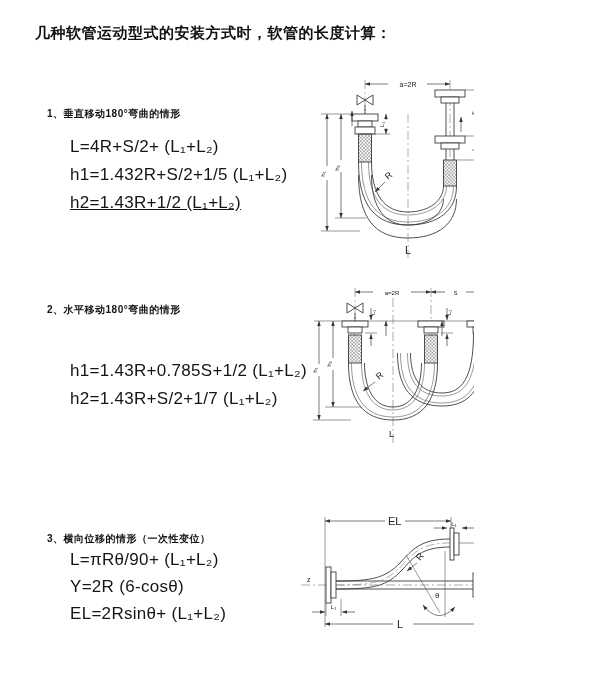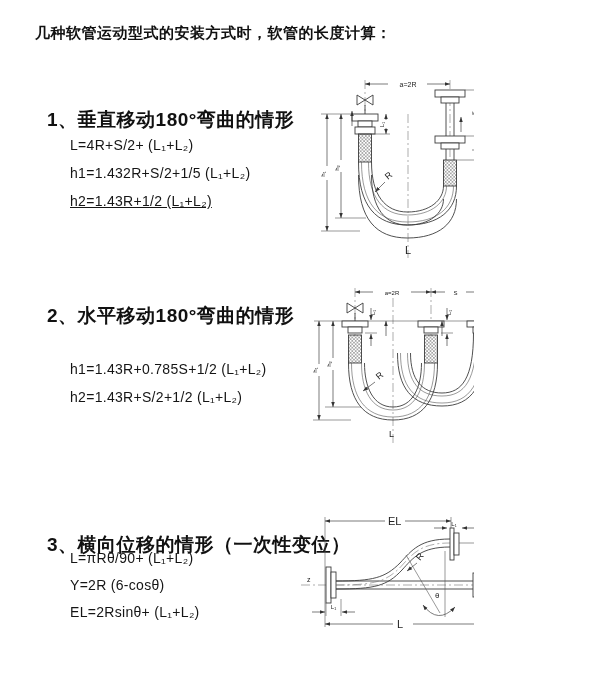--- a/index.html
+++ b/index.html
@@ -1,20 +1,20 @@
 <!DOCTYPE html>
 <html><head>
 <meta charset="utf-8">
 <style>
   html,body{margin:0;padding:0;background:#fff;}
   .page{position:relative;width:474px;height:675px;background:#ffffff;overflow:hidden;
         font-family:"Liberation Sans","DejaVu Sans",sans-serif;color:#111;}
   .title{position:absolute;left:35px;top:24px;font-size:15px;font-weight:bold;letter-spacing:.5px;}
-  .sec-heading{position:absolute;font-size:19px;font-weight:bold;letter-spacing:.5px;}
-  .formula{position:absolute;font-size:14px;font-weight:500;letter-spacing:.3px;color:#151515;}
+  .sec-heading{position:absolute;font-size:10px;font-weight:bold;letter-spacing:.5px;}
+  .formula{position:absolute;font-size:17px;font-weight:500;letter-spacing:.3px;color:#151515;}
   svg{position:absolute;overflow:visible;}
   svg text{font-family:"Liberation Sans","DejaVu Sans",sans-serif;fill:#222;}
   .ln{stroke:#3c3c3c;stroke-width:.9;fill:none;}
   .thin{stroke:#555;stroke-width:.6;fill:none;}
   .dim{stroke:#444;stroke-width:.7;fill:none;}
   .cl{stroke:#777;stroke-width:.6;fill:none;stroke-dasharray:9 3 2 3;}
   .flange{fill:#fff;stroke:#3c3c3c;stroke-width:.9;}
   .braid{fill:url(#braid);stroke:#3c3c3c;stroke-width:.9;}
   .dlabel{font-size:7px;}
   .dlabel-s{font-size:6px;}
@@ -38,21 +38,21 @@
 
   <div class="title">几种软管运动型式的安装方式时，软管的长度计算：</div>
 
   <div class="sec-heading" style="left:47px;top:107px;">1、垂直移动180°弯曲的情形</div>
   <div class="formula" style="left:70px;top:137px;">L=4R+S/2+ (L₁+L₂)</div>
   <div class="formula" style="left:70px;top:165px;">h1=1.432R+S/2+1/5 (L₁+L₂)</div>
   <div class="formula" style="left:70px;top:193px;text-decoration:underline;">h2=1.43R+1/2 (L₁+L₂)</div>
 
   <div class="sec-heading" style="left:47px;top:303px;">2、水平移动180°弯曲的情形</div>
   <div class="formula" style="left:70px;top:361px;text-align:center;">h1=1.43R+0.785S+1/2 (L₁+L₂)</div>
-  <div class="formula" style="left:70px;top:389px;">h2=1.43R+S/2+1/2 (L₁+L₂)</div>
+  <div class="formula" style="left:70px;top:389px;">h2=1.43R+S/2+1/7 (L₁+L₂)</div>
 
   <div class="sec-heading" style="left:47px;top:520px;margin-top:12px;">3、横向位移的情形（一次性变位）</div>
   <div class="formula" style="left:70px;top:550px;">L=πRθ/90+ (L₁+L₂)</div>
   <div class="formula" style="left:70px;top:577px;">Y=2R (6-cosθ)</div>
   <div class="formula" style="left:70px;top:604px;">EL=2Rsinθ+ (L₁+L₂)</div>
 
   <svg style="left:308px;top:68px;" width="290" height="200" viewBox="0 0 290 200">
 
     <line class="cl" x1="100" y1="46" x2="100" y2="190"></line>
     <line class="cl" x1="57" y1="12" x2="57" y2="64"></line>

